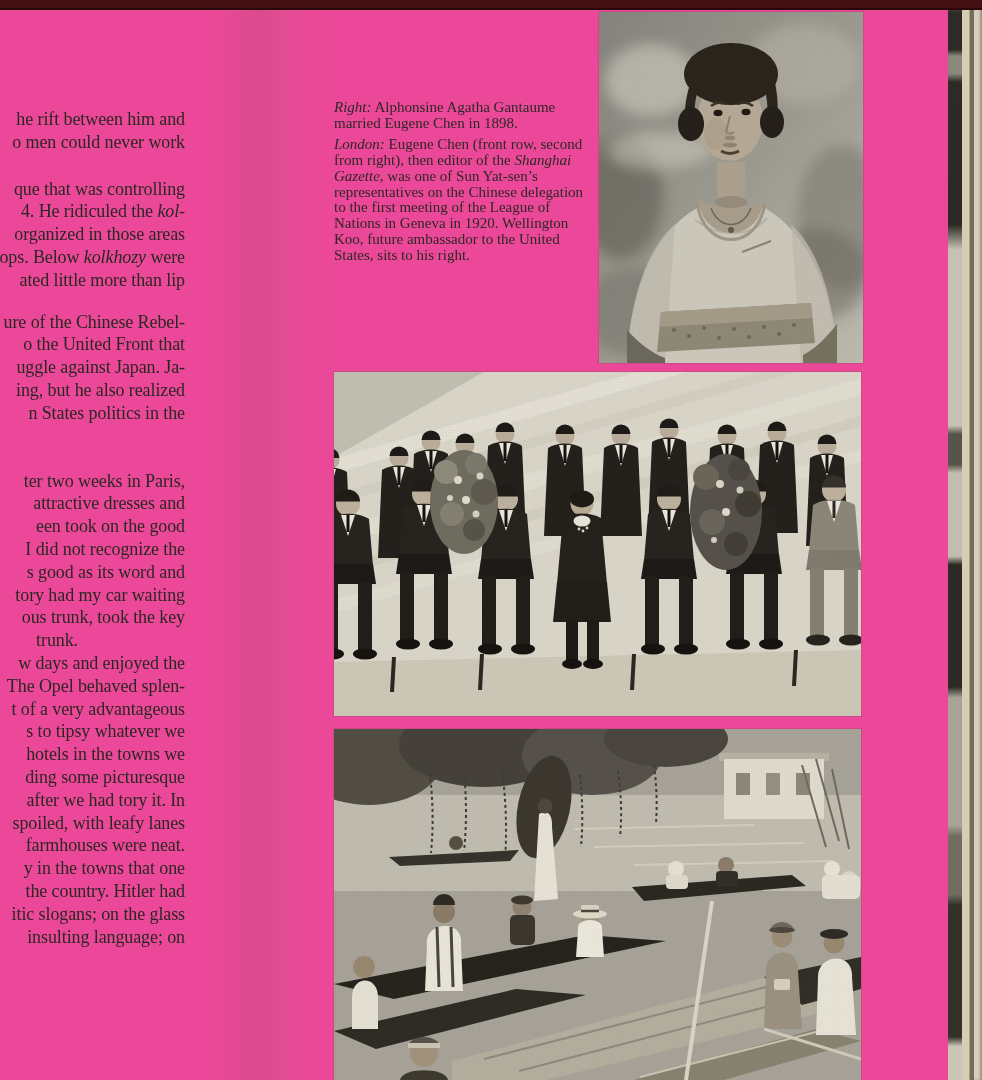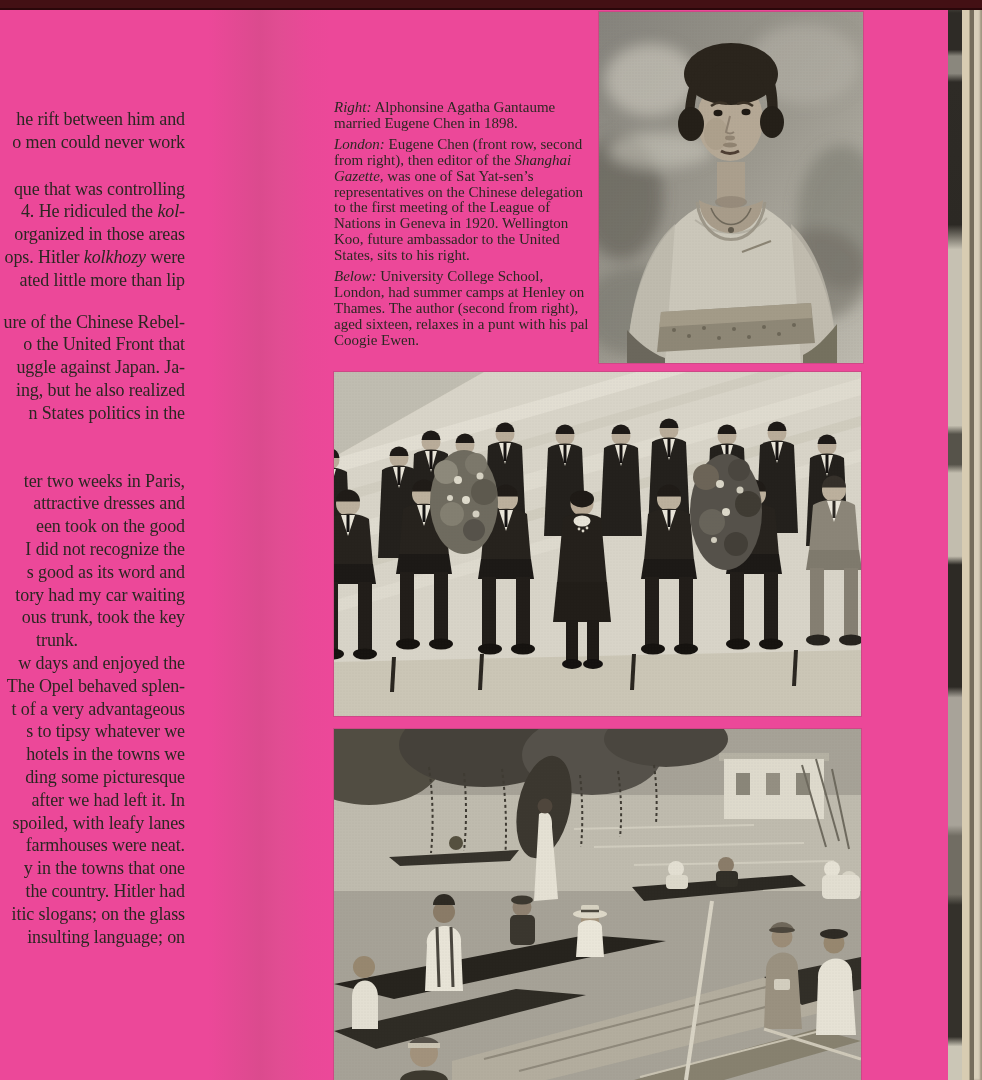--- a/index.html
+++ b/index.html
@@ -48,54 +48,53 @@
 <div class="spread">
 
   <div class="gutter"></div>
 
   <div class="left-text">
       <div class="bline"><span>he rift between him and</span></div>
       <div class="bline" style="margin-bottom: 24px;"><span>o men could never work</span></div>
       <div class="bline"><span>que that was controlling</span></div>
       <div class="bline"><span>4. He ridiculed the </span><span class="it">kol-</span></div>
       <div class="bline"><span>organized in those areas</span></div>
-      <div class="bline"><span>ops. Hitler </span><span class="it">kolkhozy</span><span> were</span></div>
+      <div class="bline"><span>ops. Below </span><span class="it">kolkhozy</span><span> were</span></div>
       <div class="bline" style="margin-bottom: 19px;"><span>ated little more than lip</span></div>
       <div class="bline"><span>ure of the Chinese Rebel-</span></div>
       <div class="bline"><span>o the United Front that</span></div>
       <div class="bline"><span>uggle against Japan. Ja-</span></div>
       <div class="bline"><span>ing, but he also realized</span></div>
       <div class="bline" style="margin-bottom: 45px;"><span>n States politics in the</span></div>
       <div class="bline"><span>ter two weeks in Paris,</span></div>
       <div class="bline"><span>attractive dresses and</span></div>
       <div class="bline"><span>een took on the good</span></div>
       <div class="bline"><span>I did not recognize the</span></div>
       <div class="bline"><span>s good as its word and</span></div>
       <div class="bline"><span>tory had my car waiting</span></div>
       <div class="bline"><span>ous trunk, took the key</span></div>
       <div class="bline short"><span>trunk.</span></div>
       <div class="bline"><span>w days and enjoyed the</span></div>
       <div class="bline"><span>The Opel behaved splen-</span></div>
       <div class="bline"><span>t of a very advantageous</span></div>
       <div class="bline"><span>s to tipsy whatever we</span></div>
       <div class="bline"><span>hotels in the towns we</span></div>
       <div class="bline"><span>ding some picturesque</span></div>
-      <div class="bline"><span>after we had left it. In</span></div>
+      <div class="bline"><span>after we had tory it. In</span></div>
       <div class="bline"><span>spoiled, with leafy lanes</span></div>
       <div class="bline"><span>farmhouses were neat.</span></div>
       <div class="bline"><span>y in the towns that one</span></div>
       <div class="bline"><span>the country. Hitler had</span></div>
       <div class="bline"><span>itic slogans; on the glass</span></div>
       <div class="bline"><span>insulting language; on</span></div>
     </div>
 
   <div class="captions">
       <div class="cap"><span class="it">Right:</span><span> Alphonsine Agatha Gantaume married Eugene Chen in 1898.</span></div>
-      <div class="cap"><span class="it">London:</span><span> Eugene Chen (front row, second from right), then editor of the </span><span class="it">Shanghai Gazette,</span><span> was one of Sat Yat-sen’s representatives on the Chinese delegation to the first meeting of the League of Nations in Geneva in 1920. Wellington Koo, future ambassador to the United States, sits to his right.</span></div>
-      <div class="cap"><span class="it">Below:</span><span> University College School, London, had summer camps at Henley on Thames. The author (second from right), aged sixteen, relaxes in a punt with his pal Coogie Ewen.</span></div>
+      <div class="cap"><span class="it">London:</span><span> Eugene Chen (front row, second from right), then editor of the </span><span class="it">Shanghai Gazette,</span><span> was one of Sun Yat-sen’s representatives on the Chinese delegation to the first meeting of the League of Nations in Geneva in 1920. Wellington Koo, future ambassador to the United States, sits to his right.</span></div>
     </div>
 
   <div class="photo portrait">
     <svg viewBox="0 0 264 351" preserveAspectRatio="none">
       <defs>
         <linearGradient id="pbg" x1="0" y1="0" x2="1" y2="1">
           <stop offset="0" stop-color="#85837c"></stop>
             <stop offset="0.5" stop-color="#9c998f"></stop>
             <stop offset="1" stop-color="#bdbaaf"></stop>
         </linearGradient>

